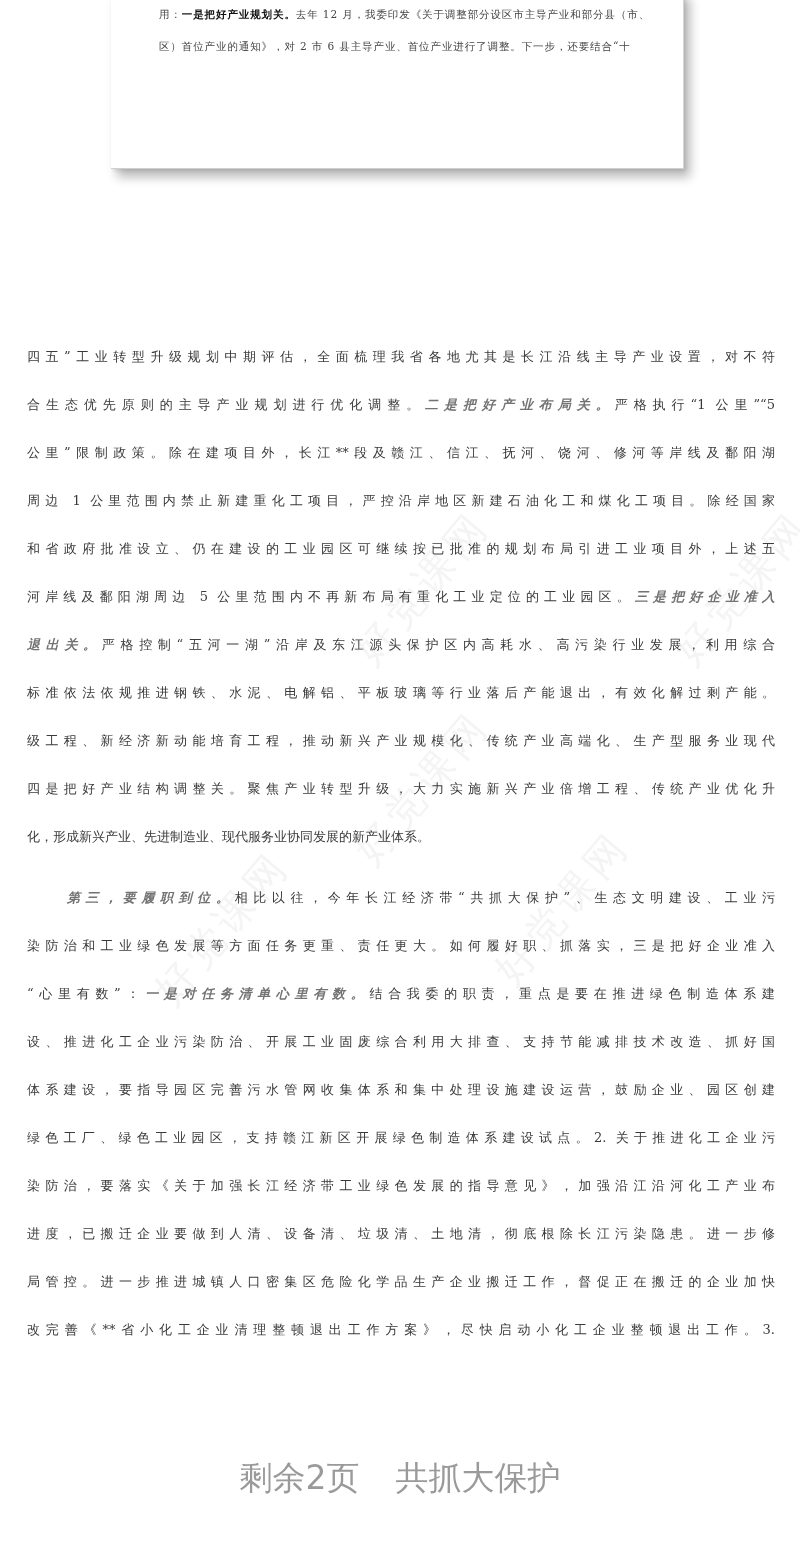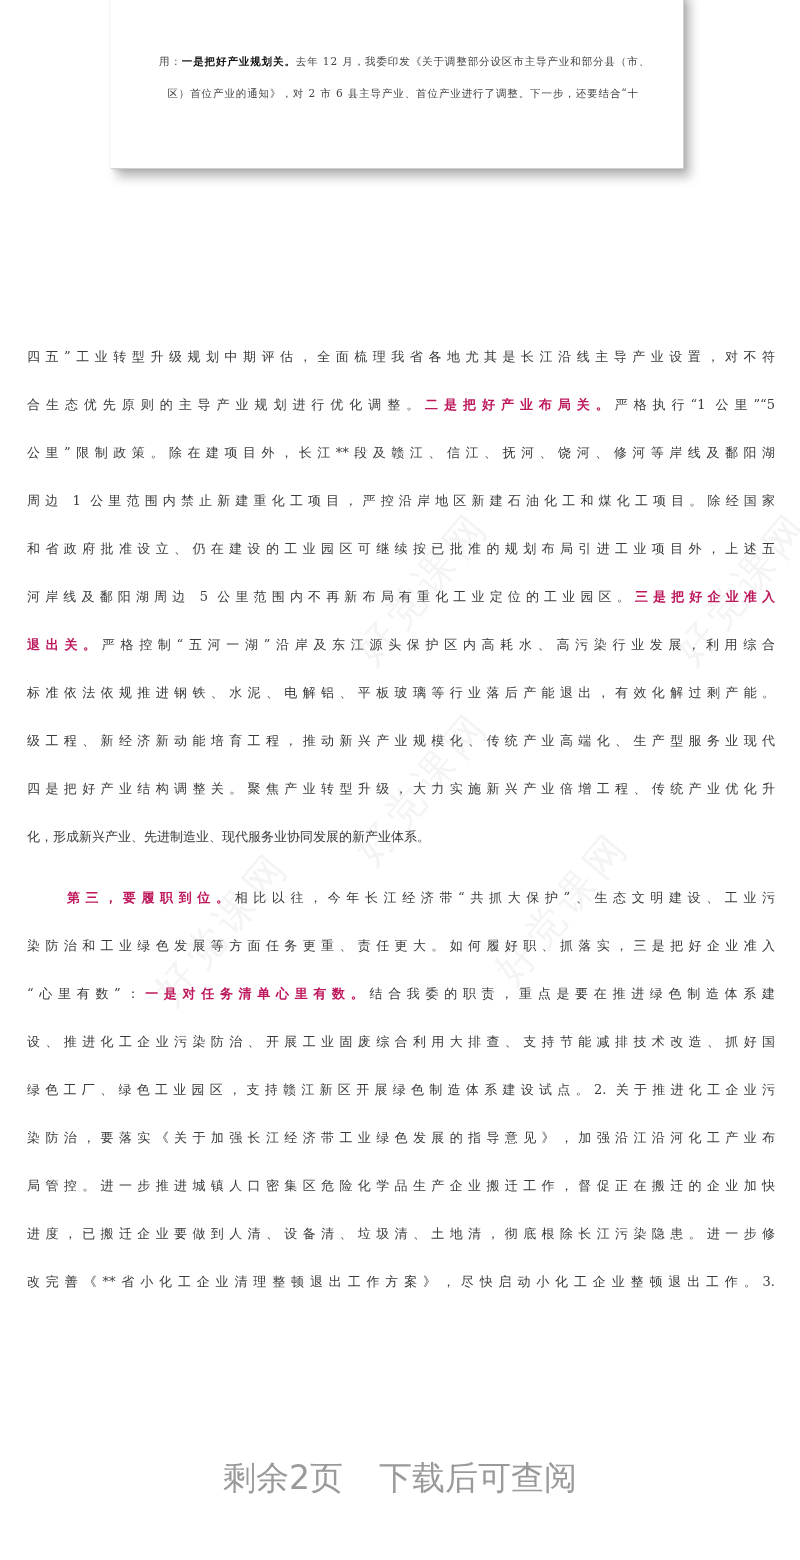--- a/index.html
+++ b/index.html
@@ -11,55 +11,54 @@
   .preview-card {
     position: absolute; left: 111px; top: -10px; width: 572px; height: 178px;
     background: #ffffff;
     border-right: 1px solid #d4d4d4; border-bottom: 1px solid #cfcfcf;
     box-shadow: 6px 8px 10px rgba(0,0,0,0.28), 2px 2px 3px rgba(0,0,0,0.08);
   }
   .preview-line {
     position: absolute; left: 48px; width: 480px;
     font-size: 10.5px; letter-spacing: 0.9px; color: #444;
     white-space: nowrap;
-    margin-top: 47px;
   }
   .preview-line b { color: #111; }
   .body-text {
     position: absolute; left: 27px; top: 333px; width: 748px;
     font-size: 13px; line-height: 48px; color: #3a3a3a;
     text-align: justify; text-align-last: justify;
   }
   .body-text .line {
     display: block; height: 48px; white-space: nowrap;
     text-align: justify; text-align-last: justify;
   }
   .body-text .line.last { text-align-last: left; }
   .body-text .line.indent { padding-left: 40px; }
   .body-text .gap { display: block; height: 13px; }
-  .body-text b { color: #be185d; font-weight: bold; }
+  .body-text b { color: #737373; font-weight: bold; font-style: italic; }
   .watermark {
     position: absolute; font-family: "DejaVu Sans", sans-serif;
     font-size: 40px; color: rgba(150,150,150,0.10);
     transform: rotate(-50deg); white-space: nowrap; pointer-events: none;
     letter-spacing: 6px;
   }
   .remaining-notice {
     position: absolute; left: 0; top: 1456px; width: 800px; text-align: center;
     font-family: "DejaVu Sans", "Liberation Sans", sans-serif;
     font-size: 33px; color: #9a9a9a; letter-spacing: 0px;
   }
   .remaining-notice .sep { display: inline-block; width: 36px; }
 </style>
 </head>
 <body>
 
 <div class="preview-card">
   <div class="preview-line" style="top:18px;"><span>用：</span><b>一是把好产业规划关。</b><span>去年 12 月，我委印发《关于调整部分设区市主导产业和部分县（市、</span></div>
-  <div class="preview-line" style="top:50px;text-align:right;">区）首位产业的通知》，对 2 市 6 县主导产业、首位产业进行了调整。下一步，还要结合“十</div>
+  <div class="preview-line" style="top:50px;">区）首位产业的通知》，对 2 市 6 县主导产业、首位产业进行了调整。下一步，还要结合“十</div>
 </div>
 
 <div class="watermark" style="left:330px; top:560px;">好党课网</div>
 <div class="watermark" style="left:650px; top:560px;">好党课网</div>
 <div class="watermark" style="left:330px; top:760px;">好党课网</div>
 <div class="watermark" style="left:130px; top:900px;">好党课网</div>
 <div class="watermark" style="left:470px; top:880px;">好党课网</div>
 
 <div class="body-text" id="doc-body">
     <span class="line"><span>四五”工业转型升级规划中期评估，全面梳理我省各地尤其是长江沿线主导产业设置，对不符</span></span>
@@ -71,22 +70,23 @@
     <span class="line"><b>退出关。</b><span>严格控制“五河一湖”沿岸及东江源头保护区内高耗水、高污染行业发展，利用综合</span></span>
     <span class="line"><span>标准依法依规推进钢铁、水泥、电解铝、平板玻璃等行业落后产能退出，有效化解过剩产能。</span></span>
     <span class="line"><span>级工程、新经济新动能培育工程，推动新兴产业规模化、传统产业高端化、生产型服务业现代</span></span>
     <span class="line"><span>四是把好产业结构调整关。聚焦产业转型升级，大力实施新兴产业倍增工程、传统产业优化升</span></span>
     <span class="line last"><span>化，形成新兴产业、先进制造业、现代服务业协同发展的新产业体系。</span></span>
     <span class="gap"></span>
     <span class="line indent"><b>第三，要履职到位。</b><span>相比以往，今年长江经济带“共抓大保护”、生态文明建设、工业污</span></span>
     <span class="line"><span>染防治和工业绿色发展等方面任务更重、责任更大。如何履好职、抓落实，三是把好企业准入</span></span>
     <span class="line"><span>“心里有数”：</span><b>一是对任务清单心里有数。</b><span>结合我委的职责，重点是要在推进绿色制造体系建</span></span>
     <span class="line"><span>设、推进化工企业污染防治、开展工业固废综合利用大排查、支持节能减排技术改造、抓好国</span></span>
+    <span class="line"><span>体系建设，要指导园区完善污水管网收集体系和集中处理设施建设运营，鼓励企业、园区创建</span></span>
     <span class="line"><span>绿色工厂、绿色工业园区，支持赣江新区开展绿色制造体系建设试点。2. 关于推进化工企业污</span></span>
     <span class="line"><span>染防治，要落实《关于加强长江经济带工业绿色发展的指导意见》，加强沿江沿河化工产业布</span></span>
+    <span class="line"><span>进度，已搬迁企业要做到人清、设备清、垃圾清、土地清，彻底根除长江污染隐患。进一步修</span></span>
     <span class="line"><span>局管控。进一步推进城镇人口密集区危险化学品生产企业搬迁工作，督促正在搬迁的企业加快</span></span>
-    <span class="line"><span>进度，已搬迁企业要做到人清、设备清、垃圾清、土地清，彻底根除长江污染隐患。进一步修</span></span>
     <span class="line"><span>改完善《**省小化工企业清理整顿退出工作方案》，尽快启动小化工企业整顿退出工作。3.</span></span>
   </div>
 
 <div class="remaining-notice">
-  <span>剩余2页</span><span class="sep"></span><span>下载后可查阅</span>
+  <span>剩余2页</span><span class="sep"></span><span>共抓大保护</span>
 </div>
 
 </body></html>

